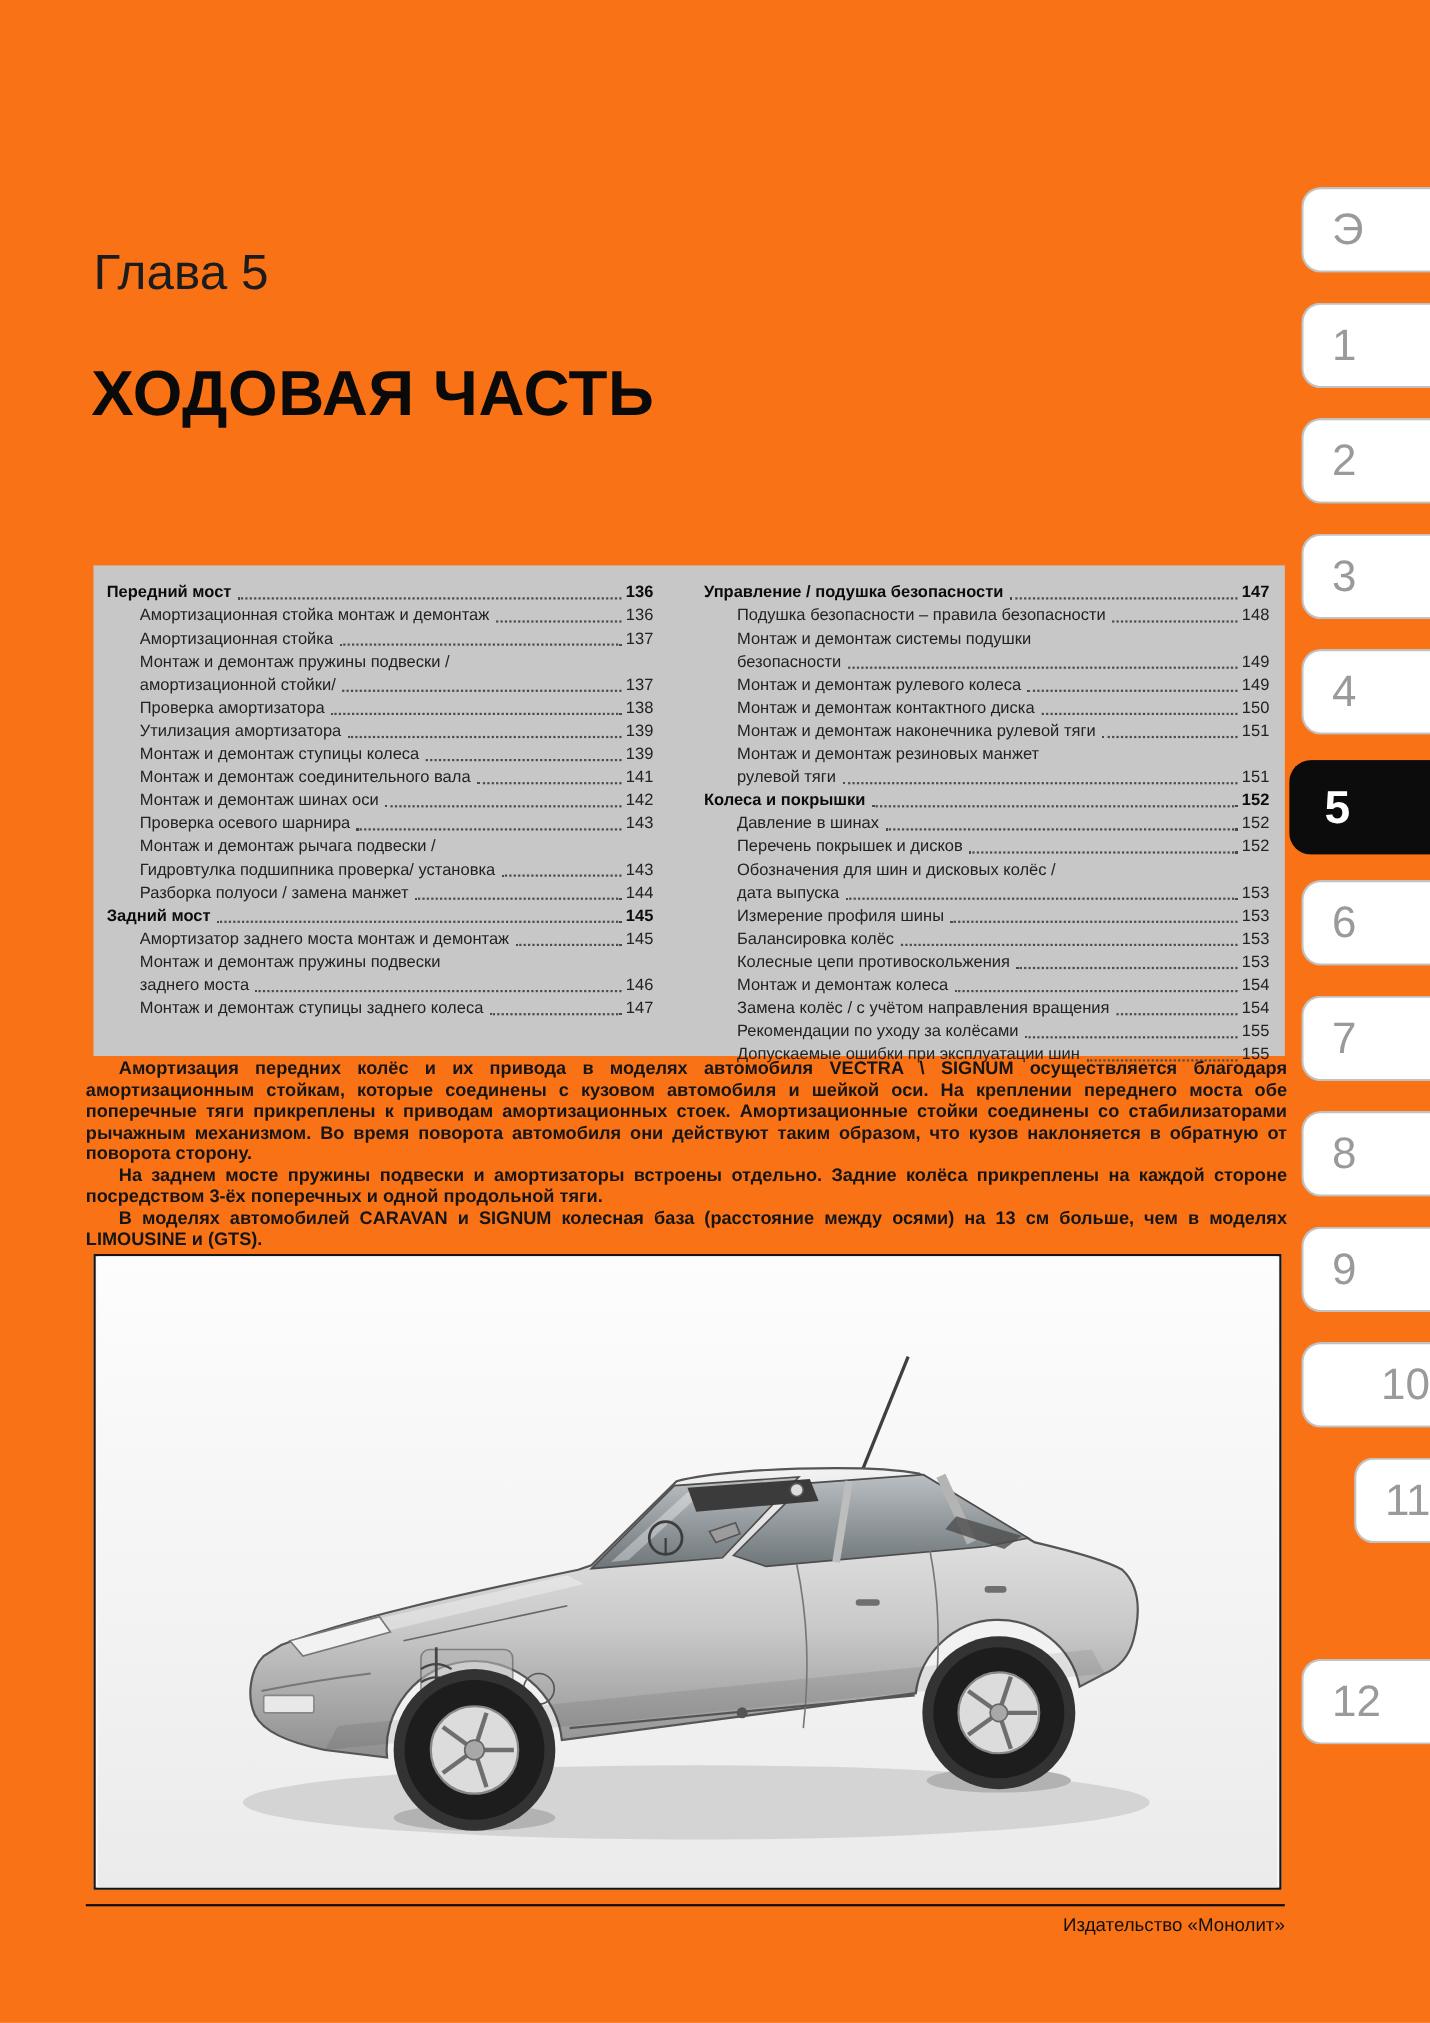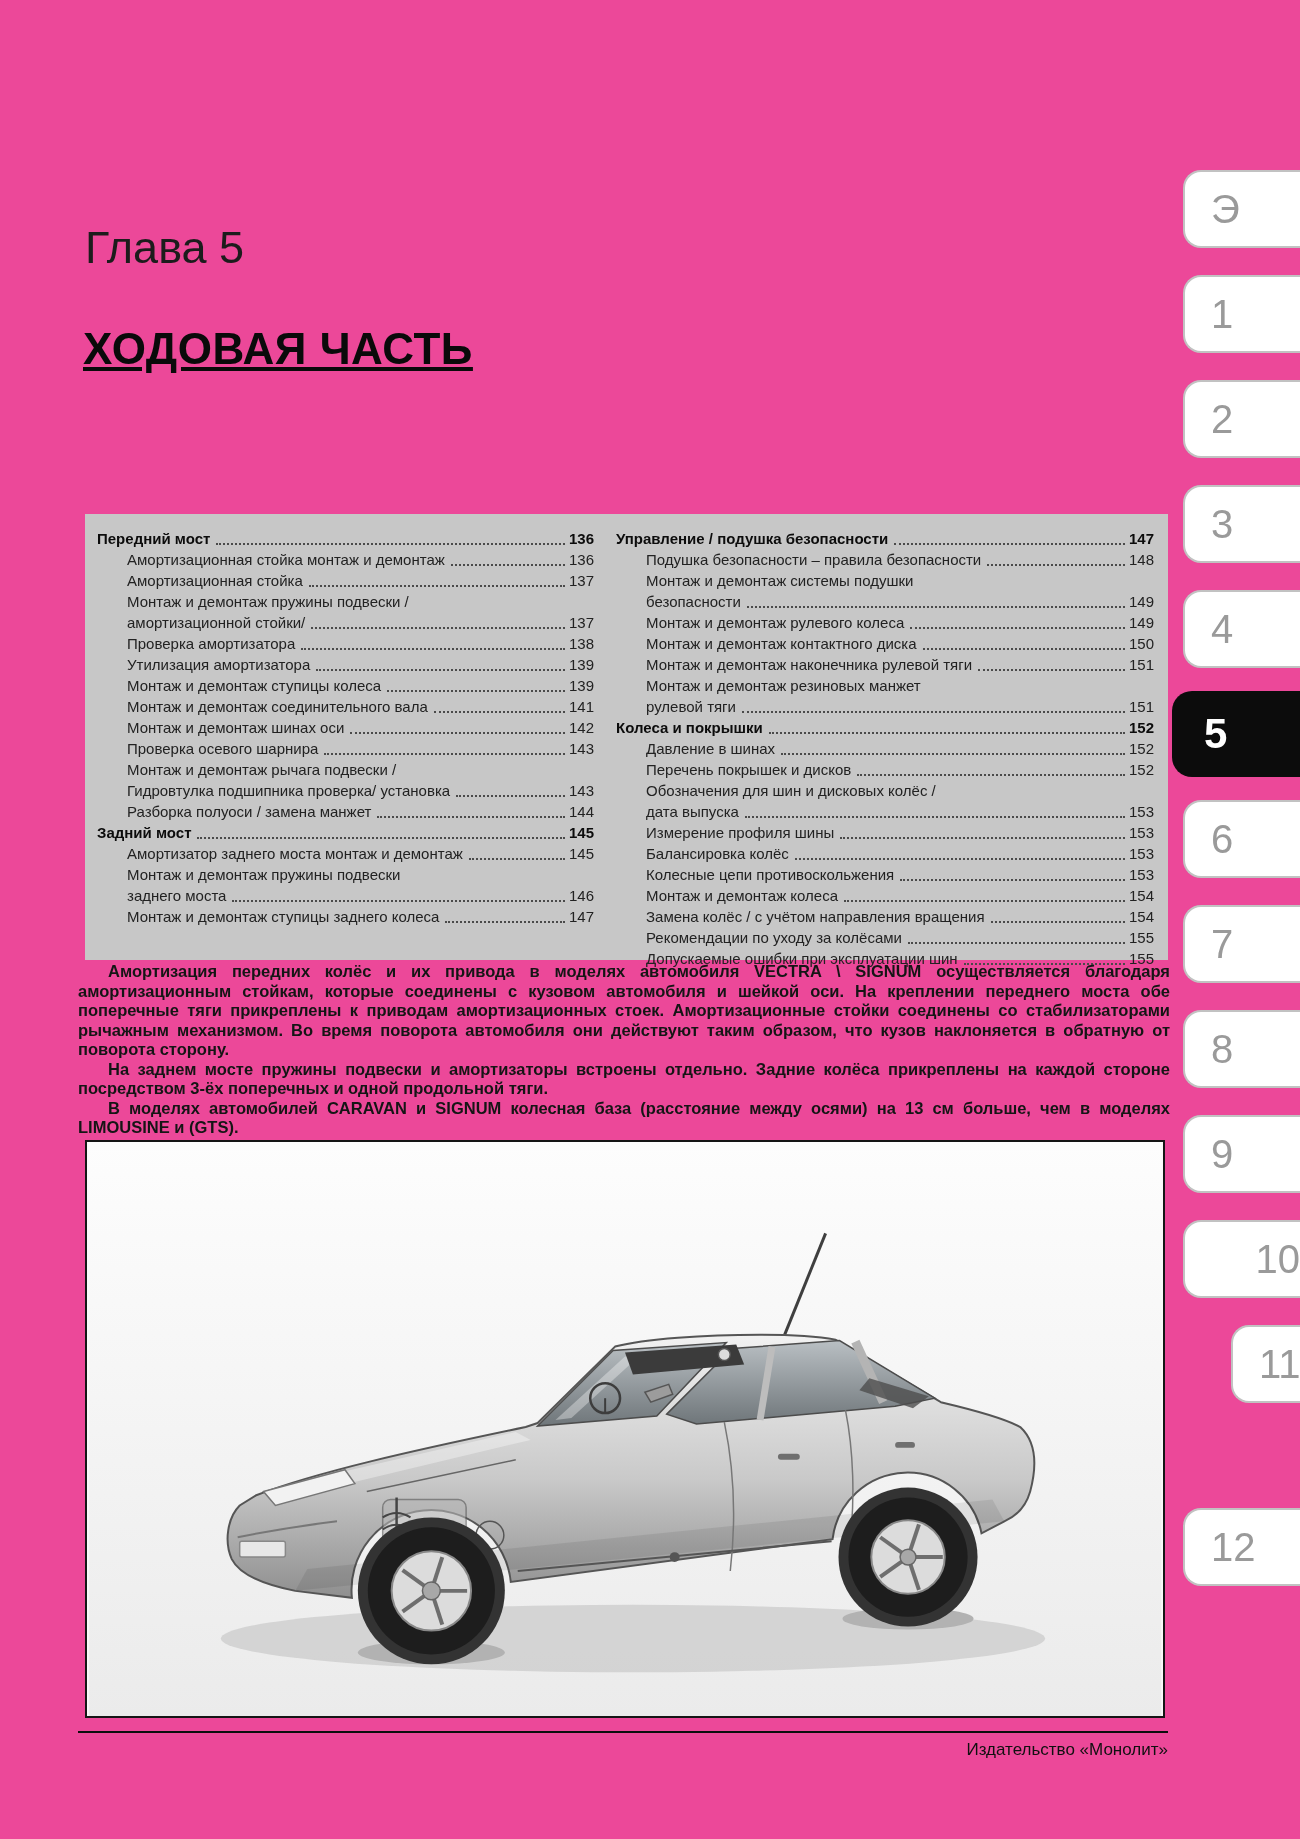--- a/index.html
+++ b/index.html
@@ -1,27 +1,27 @@
 <!DOCTYPE html>
 <html><head>
 <meta charset="utf-8">
 <style>
   html,body{margin:0;padding:0;background:#ffffff;}
   .page{
-    position:relative;width:1300px;height:1839px;background:#ec4899;overflow:hidden;
+    position:relative;width:1300px;height:1839px;background:#f97316;overflow:hidden;
     font-family:"Liberation Sans", sans-serif;color:#111;
   }
   
   .chapter-label{position:absolute;left:85px;top:222px;font-size:45px;color:#1c1c1c;}
-  .page-title{position:absolute;left:83px;top:324px;font-size:44px;font-weight:bold;letter-spacing:.5px;color:#0a0a0a;text-decoration:underline;}
+  .page-title{position:absolute;left:83px;top:324px;font-size:58px;font-weight:bold;letter-spacing:.5px;color:#0a0a0a;}
   
   .toc-box{position:absolute;left:85px;top:514px;width:1083px;height:446px;background:#c7c7c7;
     box-sizing:border-box;padding:14px 14px 0 12px;display:flex;}
   .toc-col{display:block;}
-  .toc-col-left{width:497px;margin-right:22px;}
+  .toc-col-left{width:497px;margin-right:46px;}
   .toc-col-right{flex:1;}
   .toc-line{display:flex;align-items:flex-end;font-size:15px;line-height:21px;color:#222;}
   .toc-ind{padding-left:30px;}
   .toc-bold{font-weight:bold;color:#0c0c0c;}
   .toc-text{white-space:nowrap;}
   .leader{flex:1 1 auto;min-width:10px;border-bottom:2px dotted #4a4a4a;margin:0 4px 4px 6px;}
   .toc-page{flex:0 0 auto;}
   
   .body-text{position:absolute;left:78px;top:962px;width:1092px;font-weight:bold;}
   .body-text p{margin:0;text-indent:30px;text-align:justify;font-size:16.5px;line-height:19.5px;color:#151515;}

